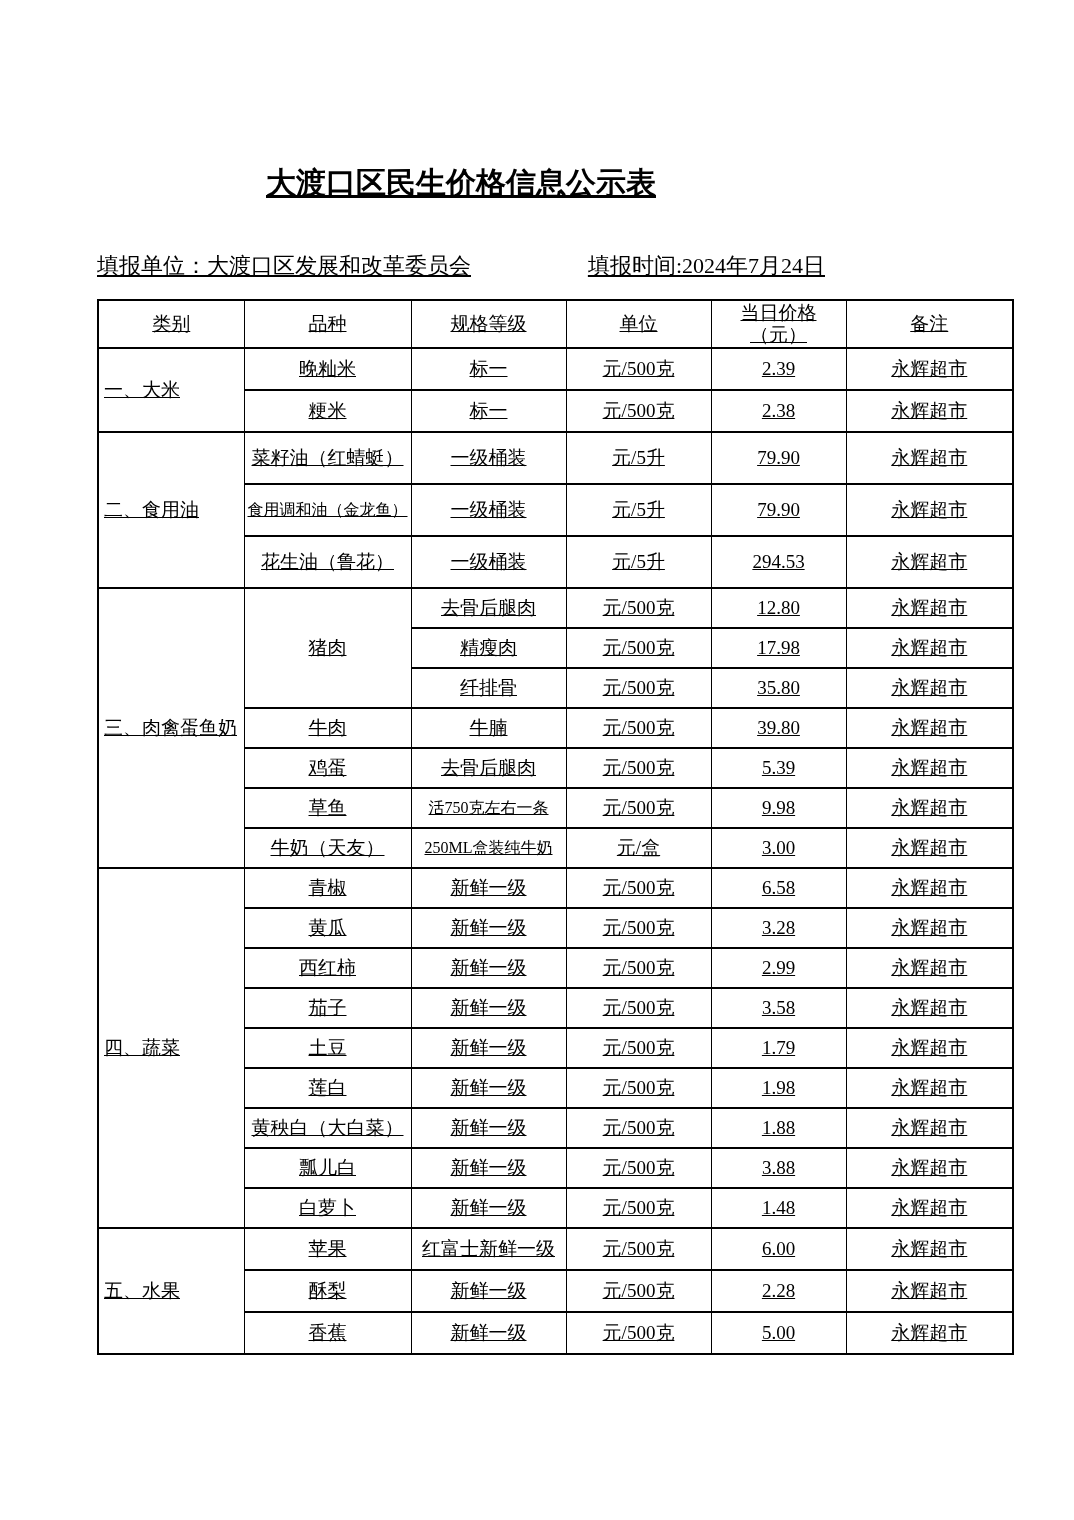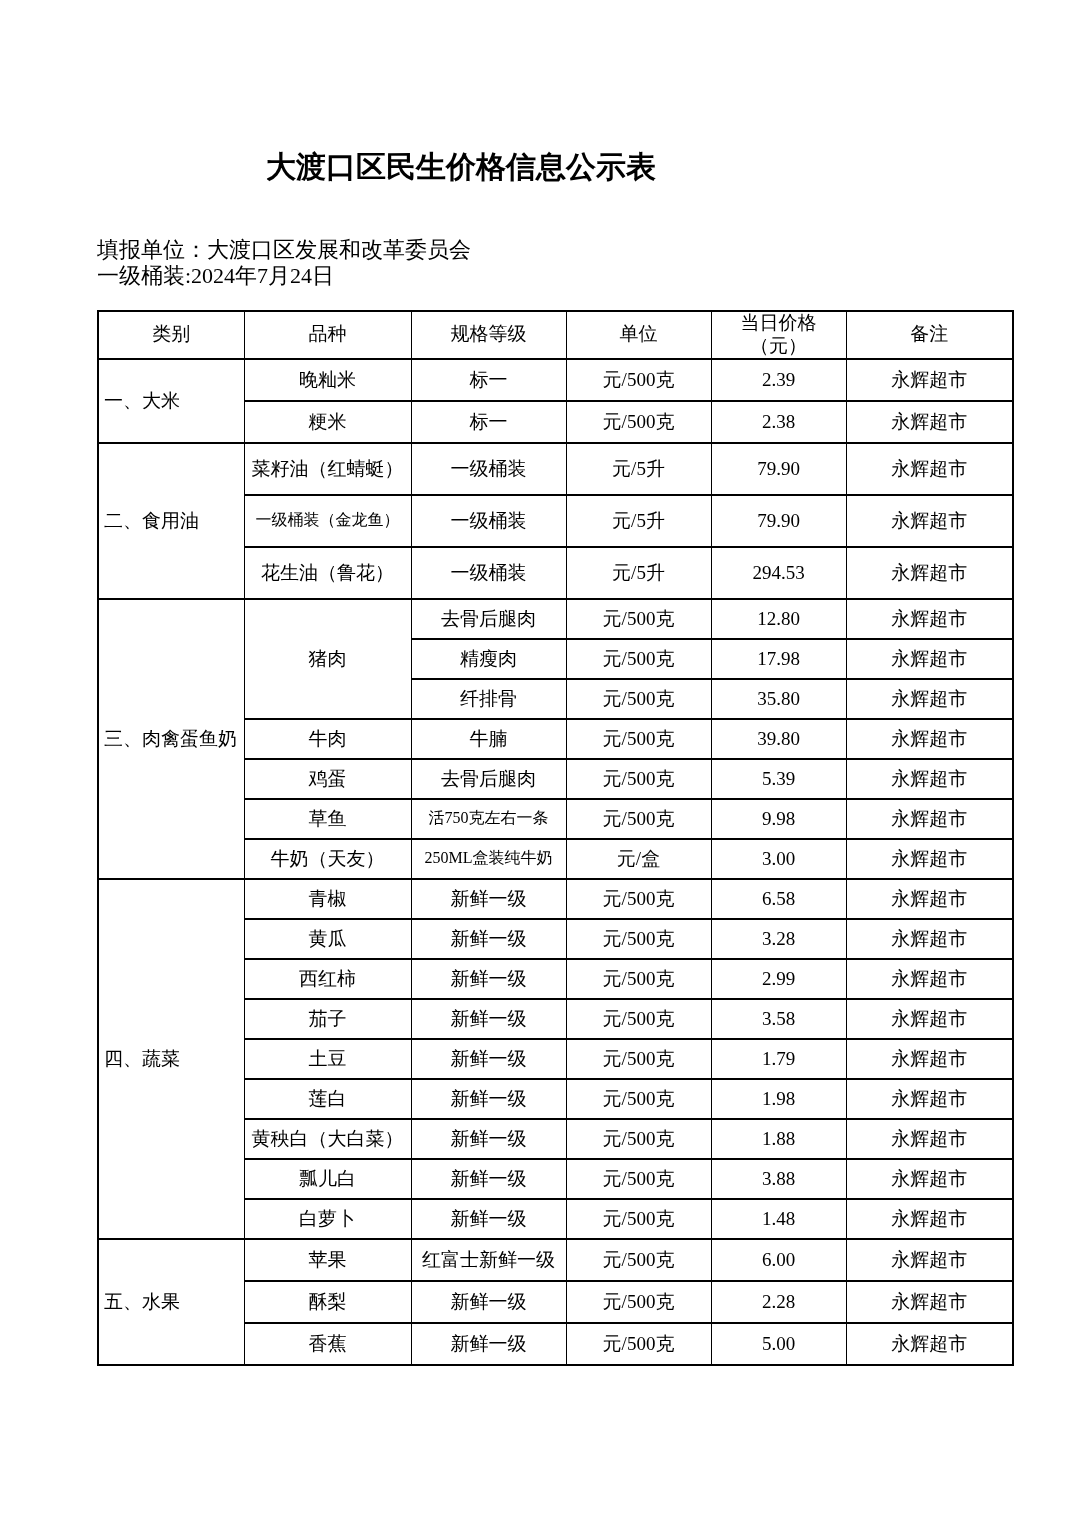--- a/index.html
+++ b/index.html
@@ -4,36 +4,35 @@
 <style>
   html,body{margin:0;padding:0;background:#ffffff;}
   .page{
     position:relative;
     width:1074px;height:1520px;
     background:#ffffff;
     color:#000;
     font-family:"Liberation Serif","DejaVu Serif",serif;
     overflow:hidden;
   }
-  .content{position:absolute;left:97px;top:0;width:728px;}
+  .content{position:absolute;left:97px;top:16px;width:728px;text-decoration:underline;}
   .title{
     margin:150px 0 0 0;
     text-align:center;
     font-size:30px;
     font-weight:bold;
     line-height:1.1;
   }
   .meta{
     display:flex;
     justify-content:space-between;
     align-items:baseline;
     margin-top:54px;
     font-size:22px;
     line-height:1.2;
-    flex-direction:column;
   }
   table.price-table{
     margin-top:20px;
     width:915px;
     table-layout:fixed;
     border-collapse:collapse;
     border:2px solid #000;
     padding-left:24px;
   }
   .price-table th,.price-table td{
@@ -68,21 +67,21 @@
 </head>
 <body>
 
 <div class="page">
   <div class="content">
 
     <h1 class="title">大渡口区民生价格信息公示表</h1>
 
     <div class="meta">
       <span>填报单位：大渡口区发展和改革委员会</span>
-      <span>一级桶装:2024年7月24日</span>
+      <span>填报时间:2024年7月24日</span>
     </div>
 
     <table class="price-table">
       <colgroup>
         <col style="width:146px">
         <col style="width:167px">
         <col style="width:155px">
         <col style="width:145px">
         <col style="width:135px">
         <col style="width:167px">
@@ -116,21 +115,21 @@
           </tr>
           <tr class="sec1">
             <td class="cat" rowspan="3">二、食用油</td>
             <td rowspan="1">菜籽油（红蜻蜓）</td>
             <td>一级桶装</td>
             <td>元/5升</td>
             <td>79.90</td>
             <td>永辉超市</td>
           </tr>
           <tr class="sec1">
-            <td class="compact" rowspan="1">一级桶装（金龙鱼）</td>
+            <td class="compact" rowspan="1">食用调和油（金龙鱼）</td>
             <td>一级桶装</td>
             <td>元/5升</td>
             <td>79.90</td>
             <td>永辉超市</td>
           </tr>
           <tr class="sec1">
             <td rowspan="1">花生油（鲁花）</td>
             <td>一级桶装</td>
             <td>元/5升</td>
             <td>294.53</td>

